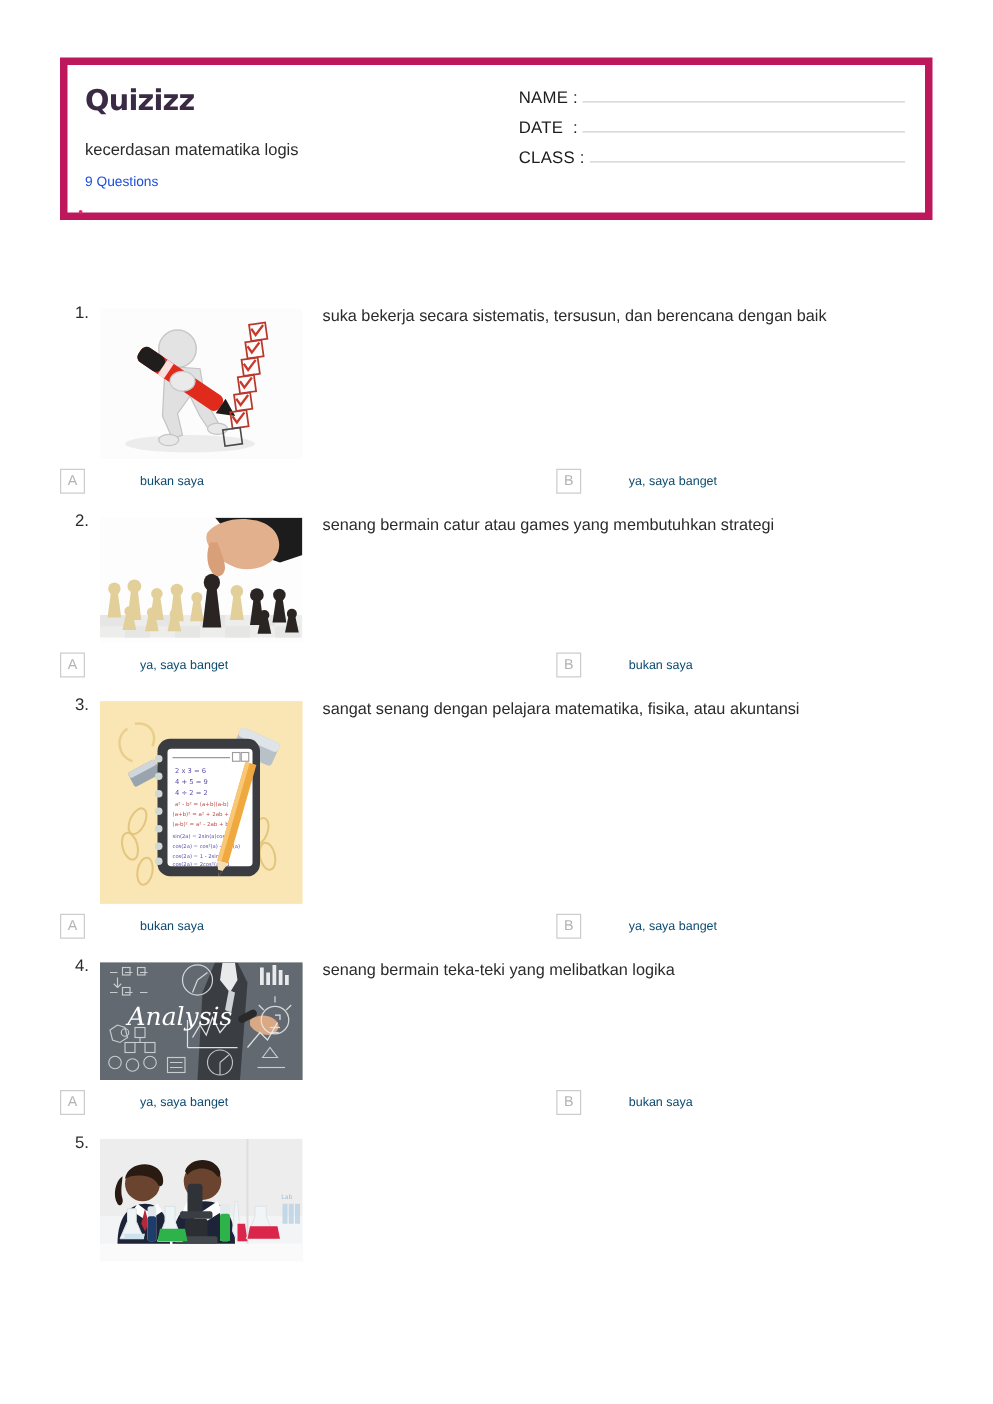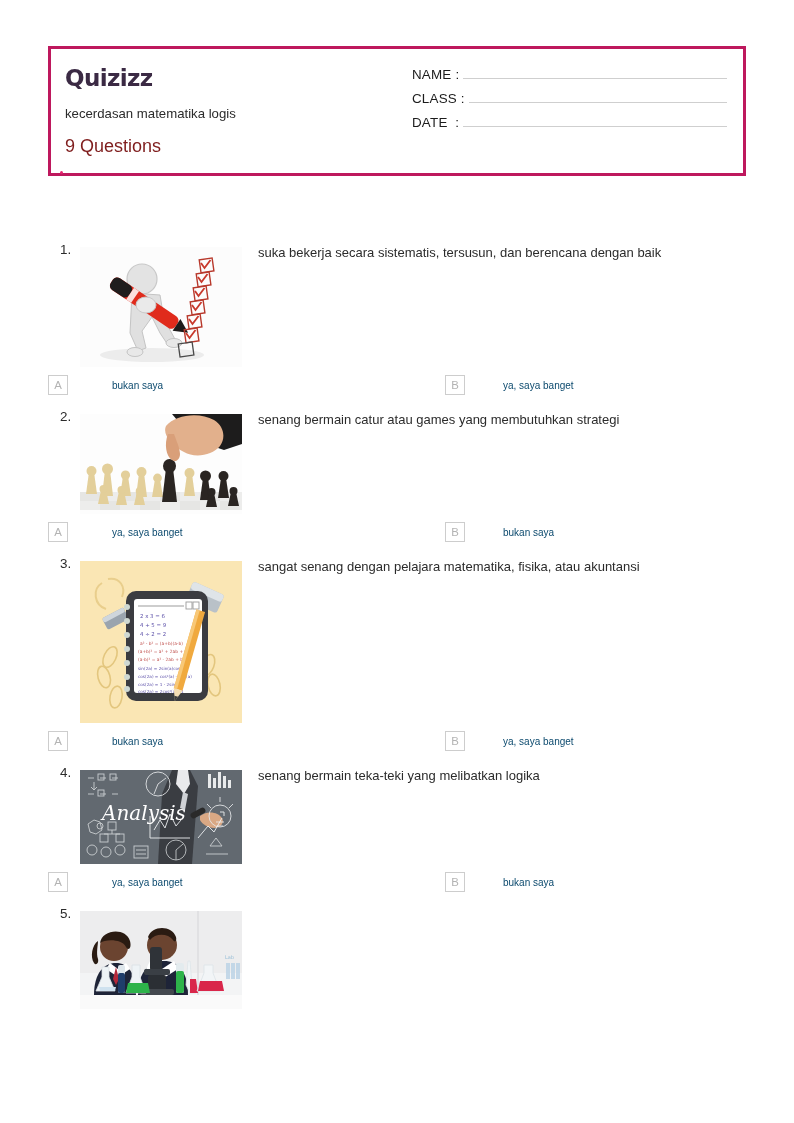--- a/index.html
+++ b/index.html
@@ -19,21 +19,21 @@
     background: #fff;
   }
 
   
   .header-card {
     position: absolute;
     left: 48px;
     top: 46px;
     width: 698px;
     height: 130px;
-    border: 3px solid #be185d;
+    border: 6px solid #be185d;
     background: #fff;
     display: flex;
   }
   .header-left {
     width: 355px;
     padding: 14px 0 0 14px;
     display: flex;
     flex-direction: column;
     justify-content: space-between;
   }
@@ -62,22 +62,22 @@
   .quiz-meta {
     padding-bottom: 16px;
   }
   .quiz-title {
     font-size: 13.2px;
     color: #2b2b2b;
     line-height: 1.25;
     margin-bottom: 12px;
   }
   .quiz-count {
-    font-size: 18px;
-    color: #7f1d1d;
+    font-size: 11px;
+    color: #1d4ed8;
     line-height: 1.25;
   }
 
   .header-right {
     flex: 1;
     padding: 16px 16px 12px 6px;
     display: flex;
     flex-direction: column;
     justify-content: flex-start;
     gap: 6px;
@@ -192,25 +192,25 @@
         <div class="quiz-count">9 Questions</div>
       </div>
     </div>
 
     <div class="header-right">
       <div class="field-row">
         <span class="field-label">NAME :</span>
         <span class="field-line"></span>
       </div>
       <div class="field-row">
+        <span class="field-label">DATE  :</span>
+        <span class="field-line"></span>
+      </div>
+      <div class="field-row">
         <span class="field-label">CLASS :</span>
-        <span class="field-line"></span>
-      </div>
-      <div class="field-row">
-        <span class="field-label">DATE  :</span>
         <span class="field-line"></span>
       </div>
     </div>
 
   </div>
 
   <div class="questions">
 
     <div class="q-block">
       <div class="q-main">

